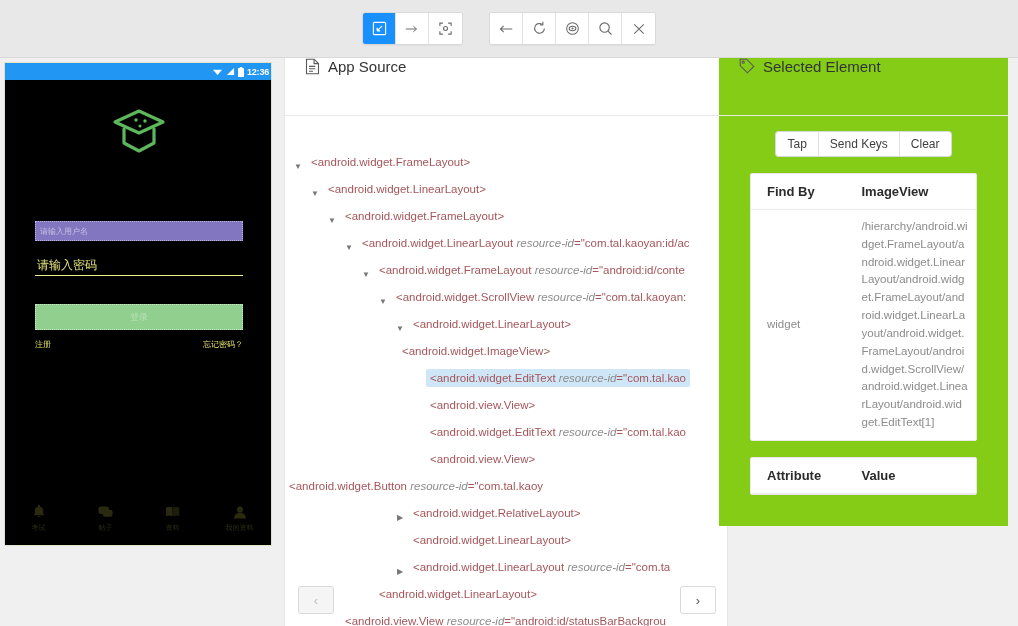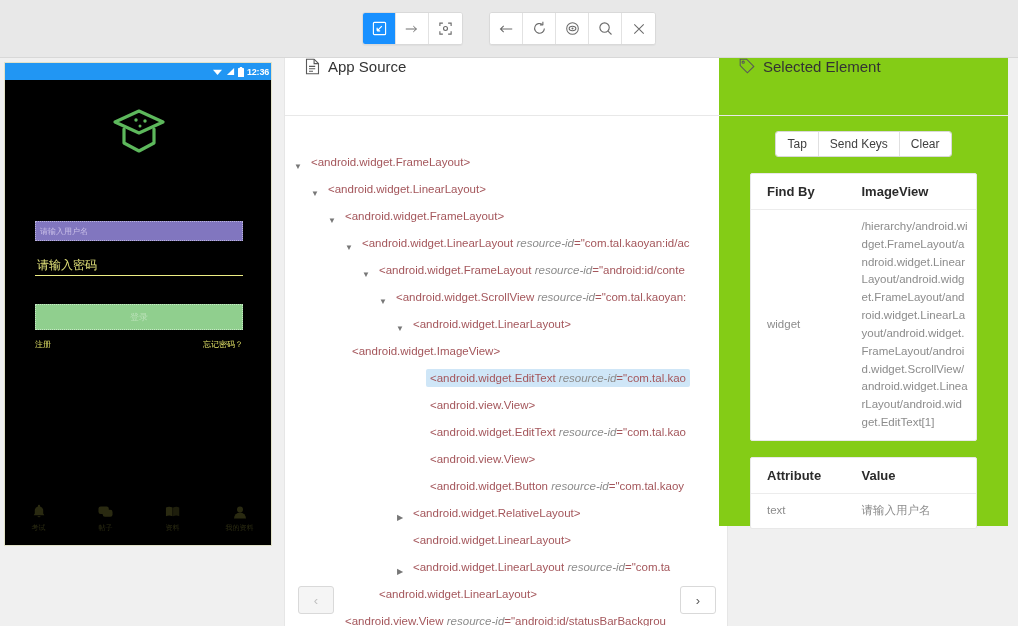--- a/index.html
+++ b/index.html
@@ -421,36 +421,36 @@
         </div>
         <div class="tnode" style="padding-left: 90px;">
           <span class="nodebox"><span class="caret">▼</span><span class="tag">&lt;android.widget.FrameLayout </span><span class="attr">resource-id</span><span class="attrval">="android:id/conte</span></span>
         </div>
         <div class="tnode" style="padding-left: 107px;">
           <span class="nodebox"><span class="caret">▼</span><span class="tag">&lt;android.widget.ScrollView </span><span class="attr">resource-id</span><span class="attrval">="com.tal.kaoyan:</span></span>
         </div>
         <div class="tnode" style="padding-left: 124px;">
           <span class="nodebox"><span class="caret">▼</span><span class="tag">&lt;android.widget.LinearLayout&gt;</span></span>
         </div>
-        <div class="tnode" style="padding-left: 63px;">
+        <div class="tnode" style="padding-left: 113px;">
           <span class="nodebox"><span class="tag">&lt;android.widget.ImageView&gt;</span></span>
         </div>
         <div class="tnode selected" style="padding-left: 141px;">
           <span class="nodebox"><span class="tag">&lt;android.widget.EditText </span><span class="attr">resource-id</span><span class="attrval">="com.tal.kao</span></span>
         </div>
         <div class="tnode" style="padding-left: 141px;">
           <span class="nodebox"><span class="tag">&lt;android.view.View&gt;</span></span>
         </div>
         <div class="tnode" style="padding-left: 141px;">
           <span class="nodebox"><span class="tag">&lt;android.widget.EditText </span><span class="attr">resource-id</span><span class="attrval">="com.tal.kao</span></span>
         </div>
         <div class="tnode" style="padding-left: 141px;">
           <span class="nodebox"><span class="tag">&lt;android.view.View&gt;</span></span>
         </div>
-        <div class="tnode" style="padding-left: 141px;">
+        <div class="tnode" style="">
           <span class="nodebox"><span class="tag">&lt;android.widget.Button </span><span class="attr">resource-id</span><span class="attrval">="com.tal.kaoy</span></span>
         </div>
         <div class="tnode" style="padding-left: 124px;">
           <span class="nodebox"><span class="caret">▶</span><span class="tag">&lt;android.widget.RelativeLayout&gt;</span></span>
         </div>
         <div class="tnode" style="padding-left: 124px;">
           <span class="nodebox"><span class="tag">&lt;android.widget.LinearLayout&gt;</span></span>
         </div>
         <div class="tnode" style="padding-left: 124px;">
           <span class="nodebox"><span class="caret">▶</span><span class="tag">&lt;android.widget.LinearLayout </span><span class="attr">resource-id</span><span class="attrval">="com.ta</span></span>
@@ -507,22 +507,18 @@
 
     <div class="card">
       <table class="kv">
         <thead>
           <tr>
             <th class="col-a">Attribute</th>
             <th>Value</th>
           </tr>
         </thead>
         <tbody>
-            <tr>
-              <td class="col-a">text</td>
-              <td>请输入用户名</td>
-            </tr>
           </tbody>
       </table>
     </div>
   </div>
 
 </div>
 
 </body></html>

